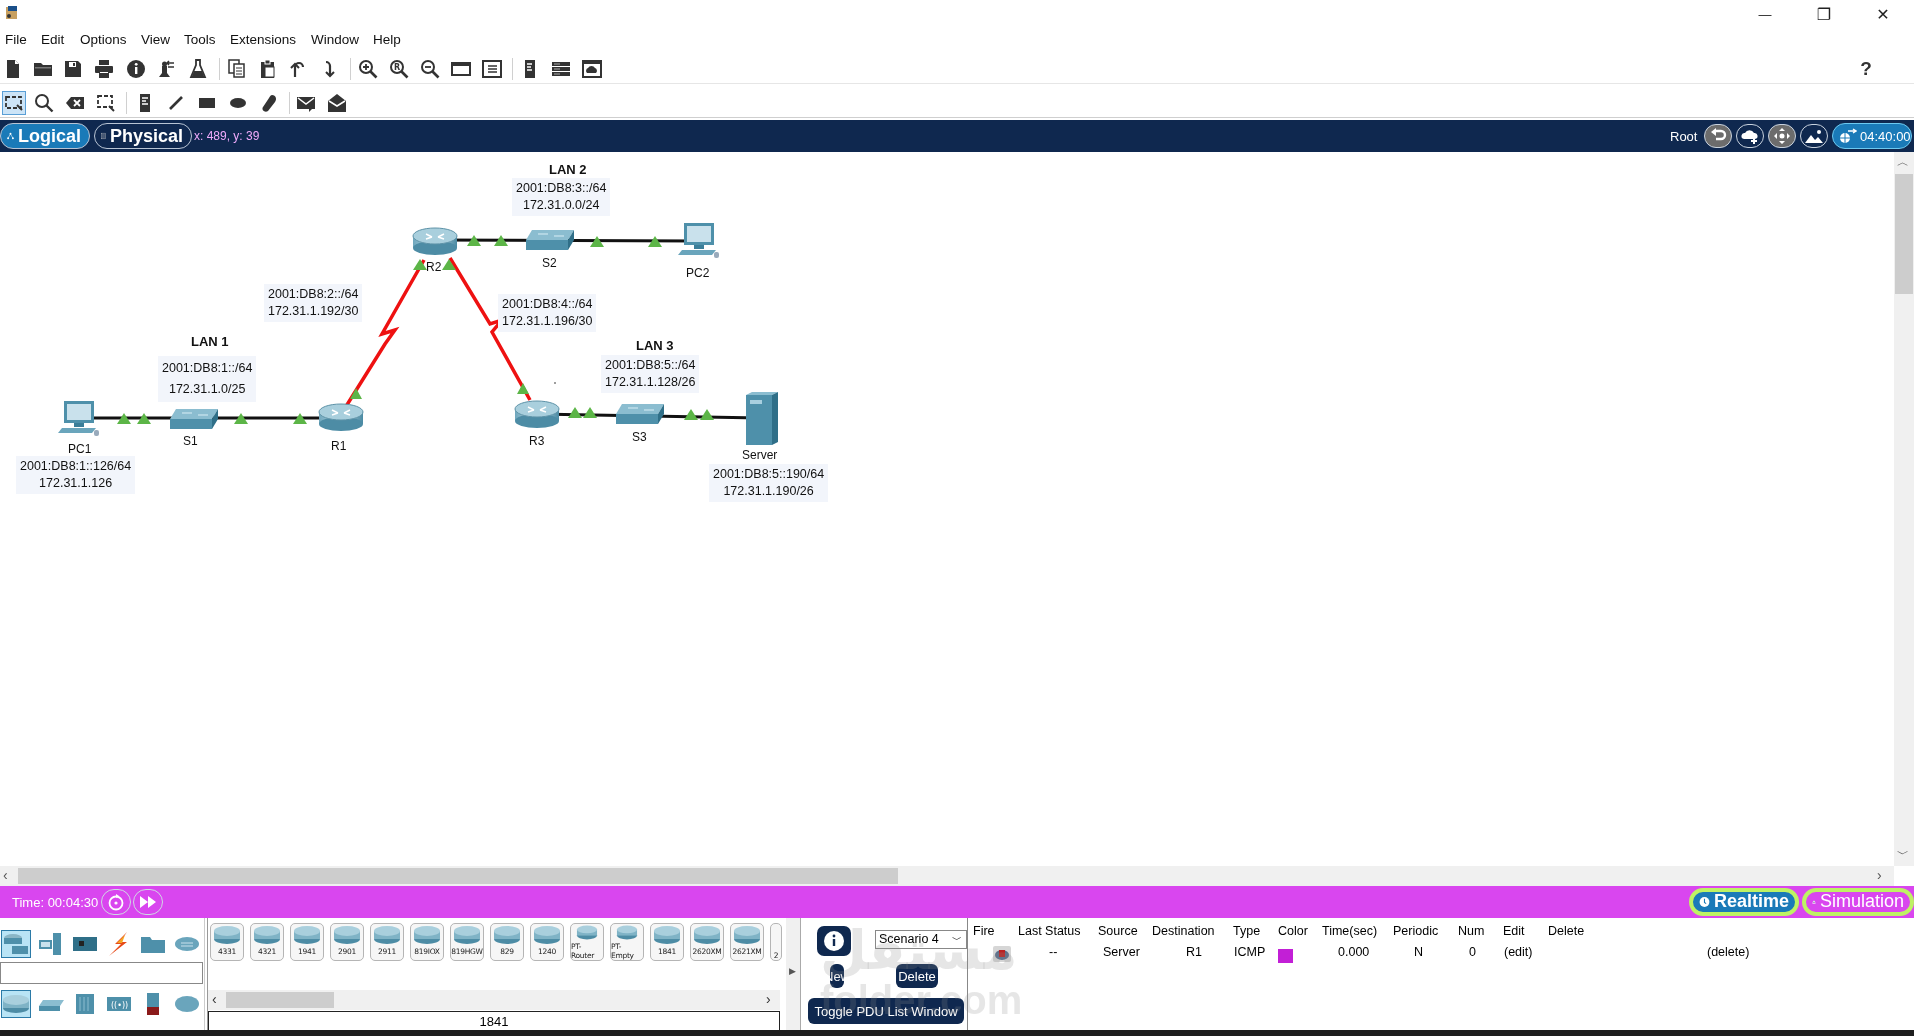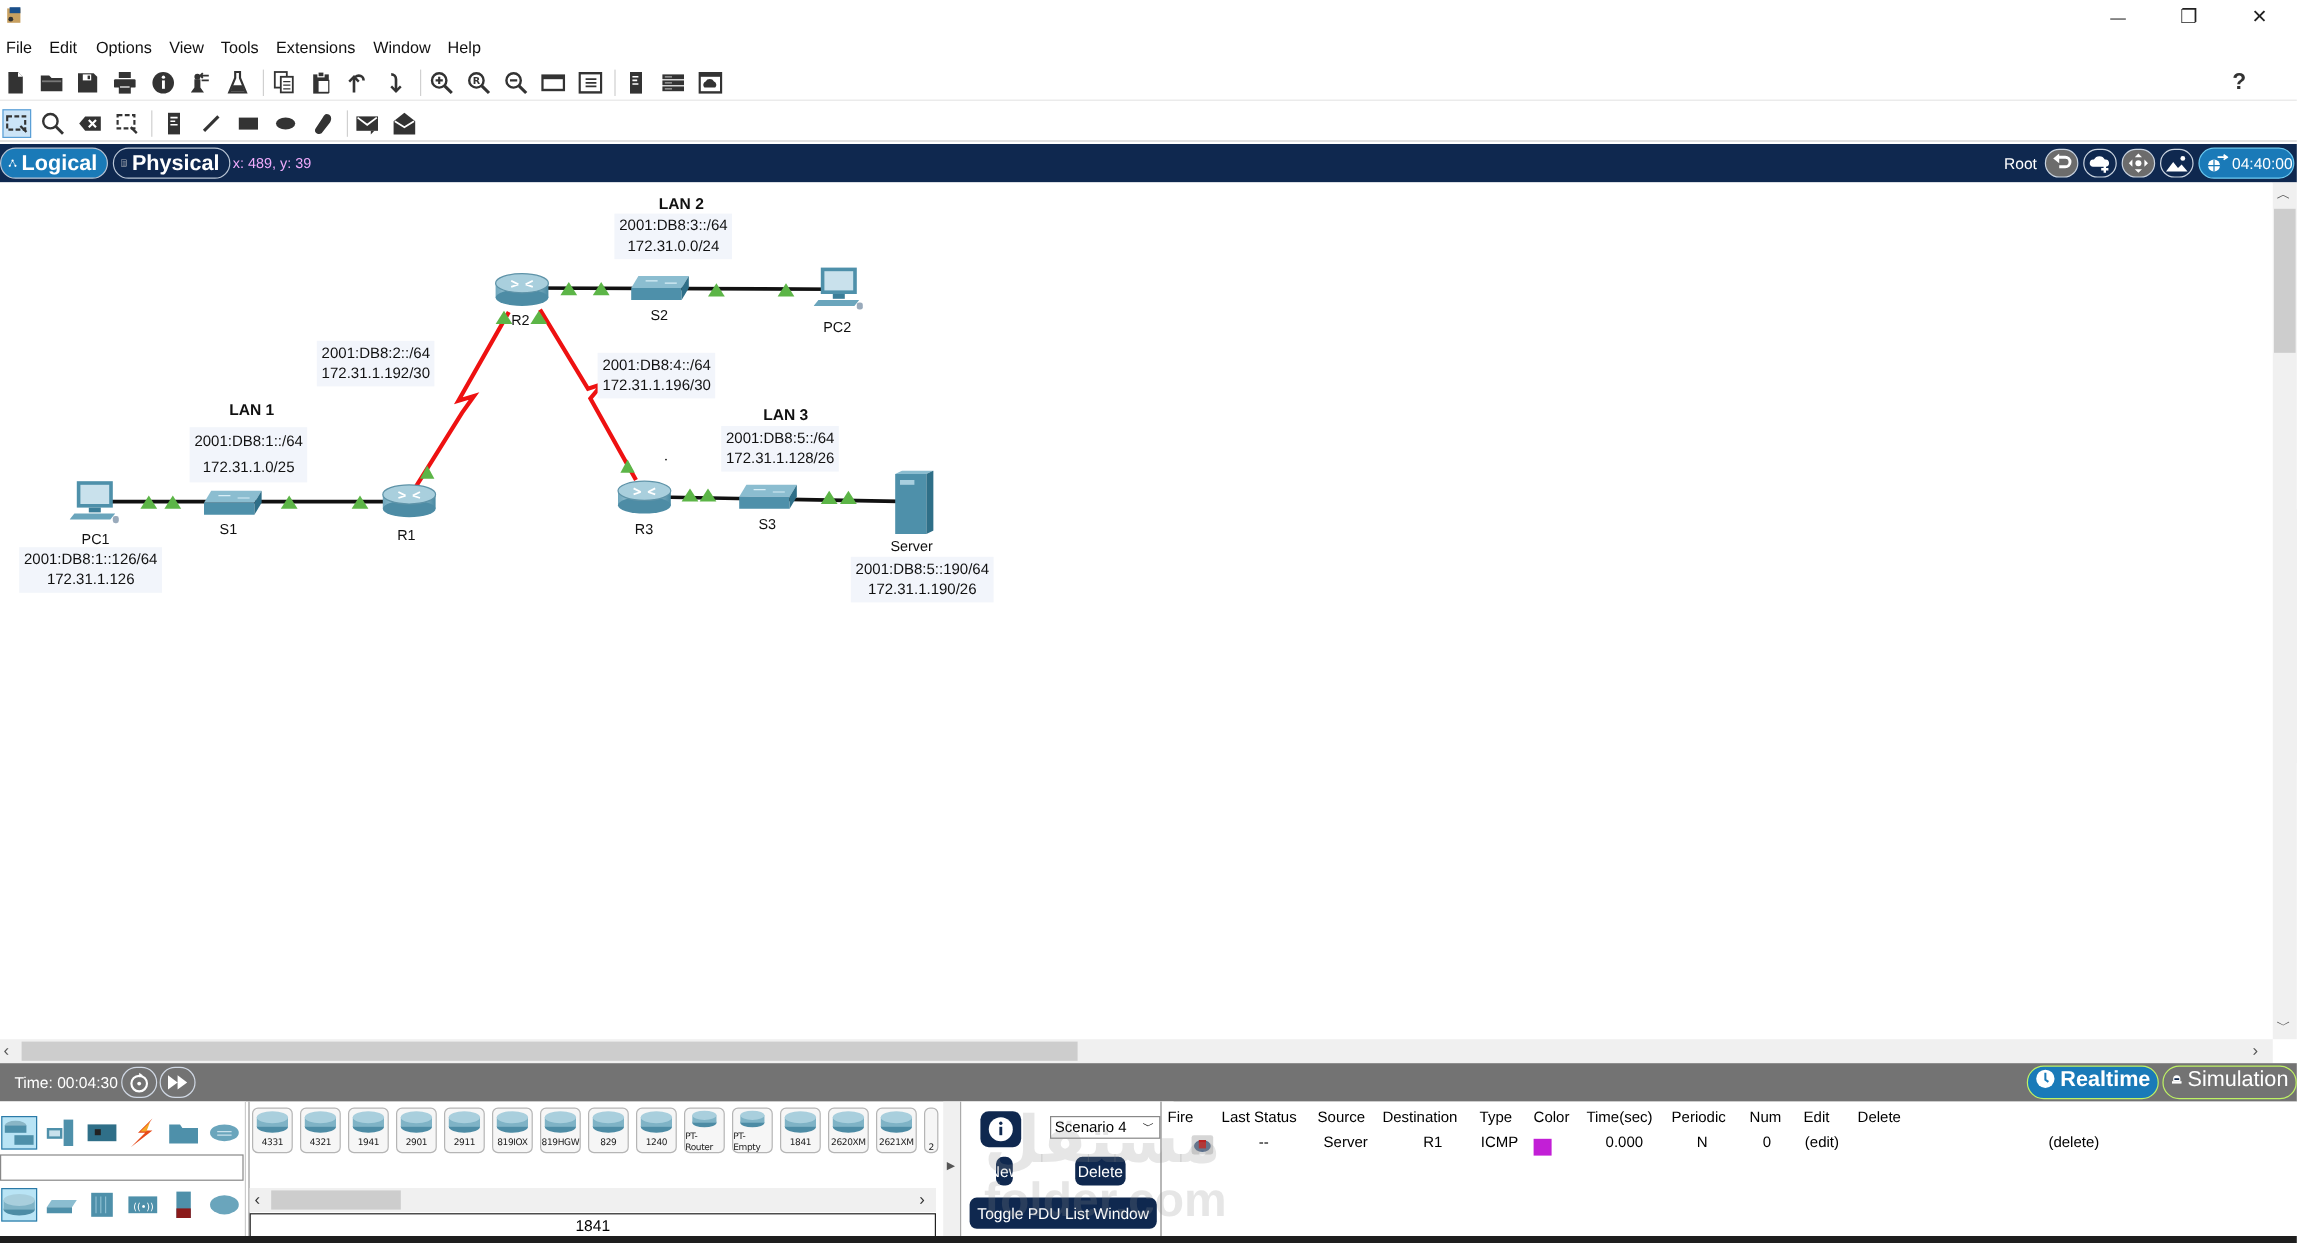--- a/index.html
+++ b/index.html
@@ -24,24 +24,24 @@
   .circbtn { position:absolute; top:4px; width:28px; height:24px; border-radius:13px; border:1px solid #c8d2de; display:flex; align-items:center; justify-content:center; }
   .clockpill { position:absolute; left:1832px; top:3px; width:80px; height:26px; background:#1a7ab8; border:1px solid #6cc9f0; border-radius:13px; color:#fff; font-size:13px; display:flex; align-items:center; gap:3px; padding-left:6px; }
   #canvas { position:absolute; left:0; top:152px; width:1894px; height:714px; background:#fff; overflow:hidden; }
   #vscroll { position:absolute; left:1894px; top:152px; width:20px; height:714px; background:#f0f0f0; }
   #vscroll .thumb { position:absolute; left:1px; top:22px; width:18px; height:120px; background:#cdcdcd; }
   #hscroll { position:absolute; left:0; top:866px; width:1894px; height:20px; background:#f0f0f0; }
   #hscroll .thumb { position:absolute; left:18px; top:2px; width:880px; height:16px; background:#cdcdcd; }
   .lbl { position:absolute; font-size:12px; color:#111; white-space:nowrap; text-align:center; }
   .netbox { position:absolute; background:#f2f5fb; font-size:12.5px; color:#111; text-align:center; line-height:17px; padding:2px 4px; white-space:nowrap; }
   .bold { font-weight:bold; font-size:13px; }
-  #timebar { position:absolute; left:0; top:886px; width:1914px; height:32px; background:#737373; }
+  #timebar { position:absolute; left:0; top:886px; width:1914px; height:32px; background:#d946ef; }
   #timebar .time { position:absolute; left:12px; top:9px; color:#fff; font-size:13px; }
   .tbcirc { position:absolute; top:3px; width:30px; height:26px; border:1px solid #d0d8e4; border-radius:14px; display:flex; align-items:center; justify-content:center; }
-  .modepill { position:absolute; top:2px; height:28px; border:1px solid #bef264; border-radius:14px; color:#fff; font-weight:bold; font-size:18px; display:flex; align-items:flex-start; gap:4px; padding:0 6px; }
+  .modepill { position:absolute; top:2px; height:28px; border:4px solid #bef264; border-radius:14px; color:#fff; font-weight:bold; font-size:18px; display:flex; align-items:flex-end; gap:4px; padding:0 6px; }
   .modepill.active { background:#1a7ab8; }
   #bottom { position:absolute; left:0; top:918px; width:1914px; height:118px; background:#fff; }
   #catpanel { position:absolute; left:0; top:0; width:205px; height:112px; background:#fff; border-right:1px solid #ccc; }
   .cat { position:absolute; width:30px; height:28px; display:flex; align-items:center; justify-content:center; }
   .cat.sel { background:#b9e4f5; border:1px solid #2b7aa7; }
   #catsearch { position:absolute; left:0; top:44px; width:203px; height:22px; border:1px solid #888; }
   #devpanel { position:absolute; left:207px; top:0; width:574px; height:118px; border-left:1px solid #999; }
   .dev { position:absolute; top:5px; width:34px; height:38px; border:1px solid #b5b5b5; border-radius:5px; background:#f6f6f6; display:flex; flex-direction:column; align-items:center; }
   .dev .nm { font-size:7.5px; color:#222; margin-top:1px; font-family:"DejaVu Sans", sans-serif; letter-spacing:-0.3px; }
   #devscroll { position:absolute; left:0; top:72px; width:572px; height:20px; background:#f0f0f0; }

